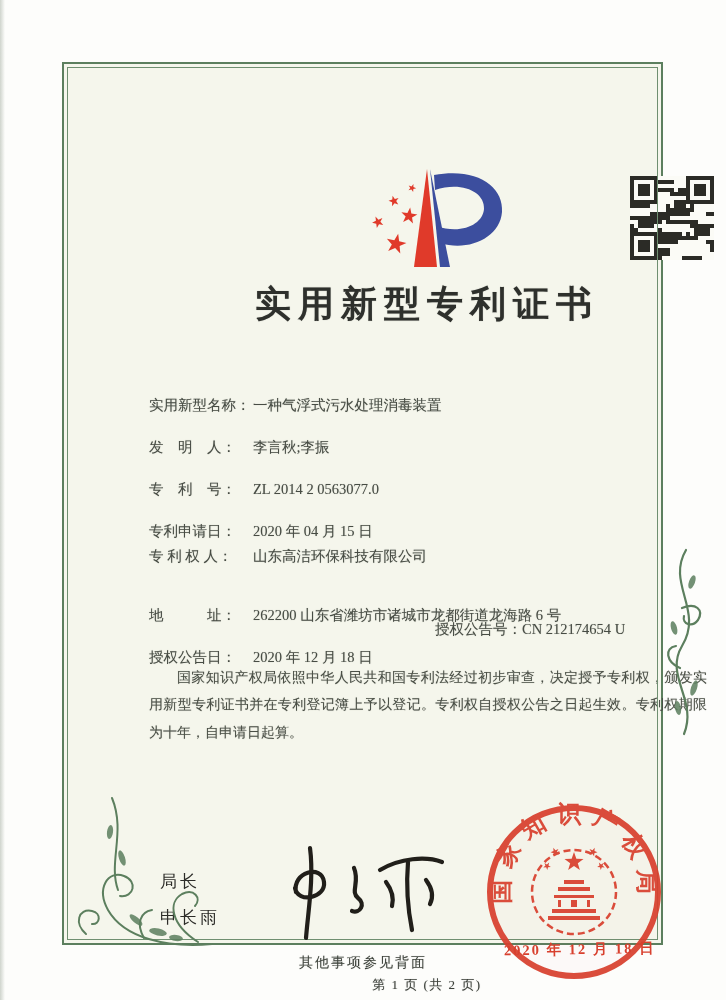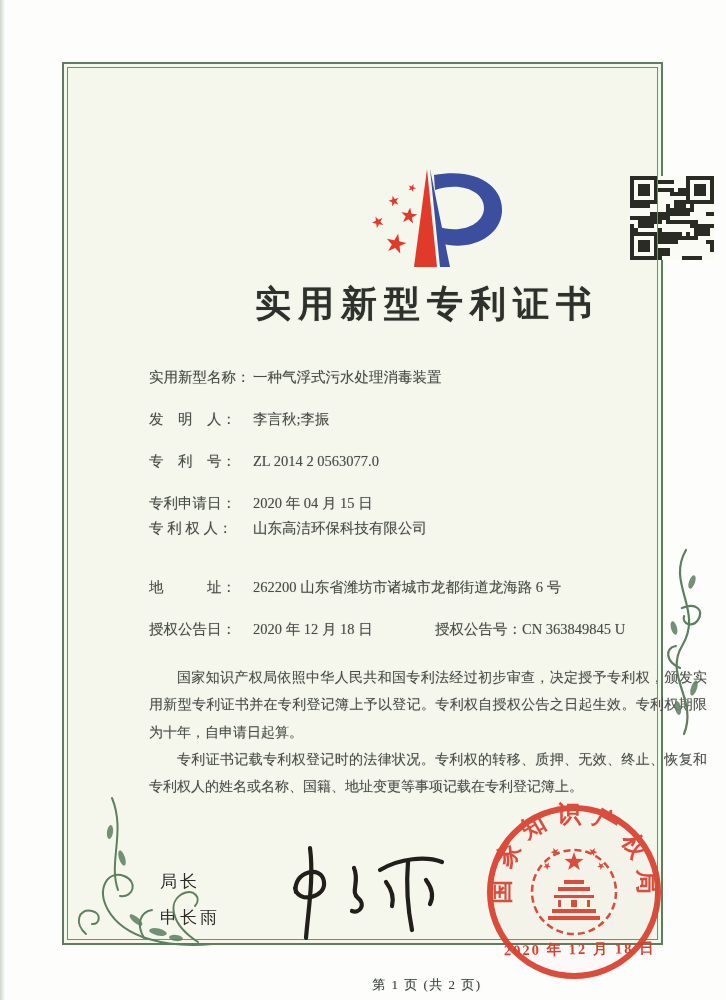--- a/index.html
+++ b/index.html
@@ -50,21 +50,21 @@
     position:absolute;left:0;top:216px;width:726px;text-align:center;
     font-size:36px;font-weight:700;letter-spacing:7px;color:#2e302c;
     text-shadow:0 0 1px rgba(46,48,44,.4);
   }
   .fields{position:absolute;left:85px;top:300px;width:560px;}
   .frow{
     position:absolute;left:0;white-space:nowrap;
     font-size:14.5px;color:#474c44;
     text-shadow:0 0 1px rgba(71,76,68,.35);
   }
-  .frow .lbl{display:inline-block;width:104px;}
+  .frow .lbl{display:inline-block;width:104px;margin-top:28px;}
   .frow .pair2{position:absolute;left:286px;top:0;white-space:nowrap;}
   .r0{top:4px}.r1{top:46px}.r2{top:88px}.r3{top:130px}.r4{top:155px}.r5{top:214px}.r6{top:256px}
   .paras{
     position:absolute;left:85px;top:600px;width:558px;
     font-size:14px;line-height:1.95;color:#4a4f46;
     text-shadow:0 0 1px rgba(74,79,70,.35);
   }
   .paras p{margin:0;text-indent:2em;text-align:justify;}
   .signer{
     position:absolute;left:96px;top:806px;
@@ -589,28 +589,27 @@
       </div>
       <div class="frow r4">
         <span class="lbl">专 利 权 人：</span><span class="val">山东高洁环保科技有限公司</span>
       </div>
       <div class="frow r5">
         <span class="lbl">地　　　址：</span><span class="val">262200 山东省潍坊市诸城市龙都街道龙海路 6 号</span>
       </div>
       <div class="frow r6">
         <span class="lbl">授权公告日：</span><span class="val">2020 年 12 月 18 日</span>
         <span class="pair2">
-          <span>授权公告号：</span><span>CN 363849845 U</span>
+          <span>授权公告号：</span><span>CN 212174654 U</span>
         </span>
       </div>
     </div>
 
     <div class="paras">
       <p>国家知识产权局依照中华人民共和国专利法经过初步审查，决定授予专利权，颁发实用新型专利证书并在专利登记簿上予以登记。专利权自授权公告之日起生效。专利权期限为十年，自申请日起算。</p>
-      <p>专利证书记载专利权登记时的法律状况。专利权的转移、质押、无效、终止、恢复和专利权人的姓名或名称、国籍、地址变更等事项记载在专利登记簿上。</p>
     </div>
 
     <div class="signer">
       <div>局长</div>
       <div>申长雨</div>
     </div>
 
     <svg class="sig" width="190" height="115" viewBox="0 0 190 115">
       <g fill="none" stroke="#211f1a" stroke-width="4.2" stroke-linecap="round">
         <path d="M34,58 C30,38 60,30 62,48 C64,64 36,70 33,54"></path>
@@ -678,13 +677,14 @@
       <path d="M28,120 C14,114 12,100 24,98"></path>
     </g>
     <g fill="#5c7f5e" opacity="0.85">
       <ellipse cx="40" cy="34" rx="3" ry="7" transform="rotate(20 40 34)"></ellipse>
       <ellipse cx="22" cy="80" rx="3" ry="7" transform="rotate(-15 22 80)"></ellipse>
       <ellipse cx="42" cy="140" rx="3" ry="8" transform="rotate(18 42 140)"></ellipse>
       <ellipse cx="26" cy="160" rx="3" ry="7" transform="rotate(-10 26 160)"></ellipse>
     </g>
   </svg>
 
+  <div class="back-note">其他事项参见背面</div>
 </div>
 
 </body></html>

